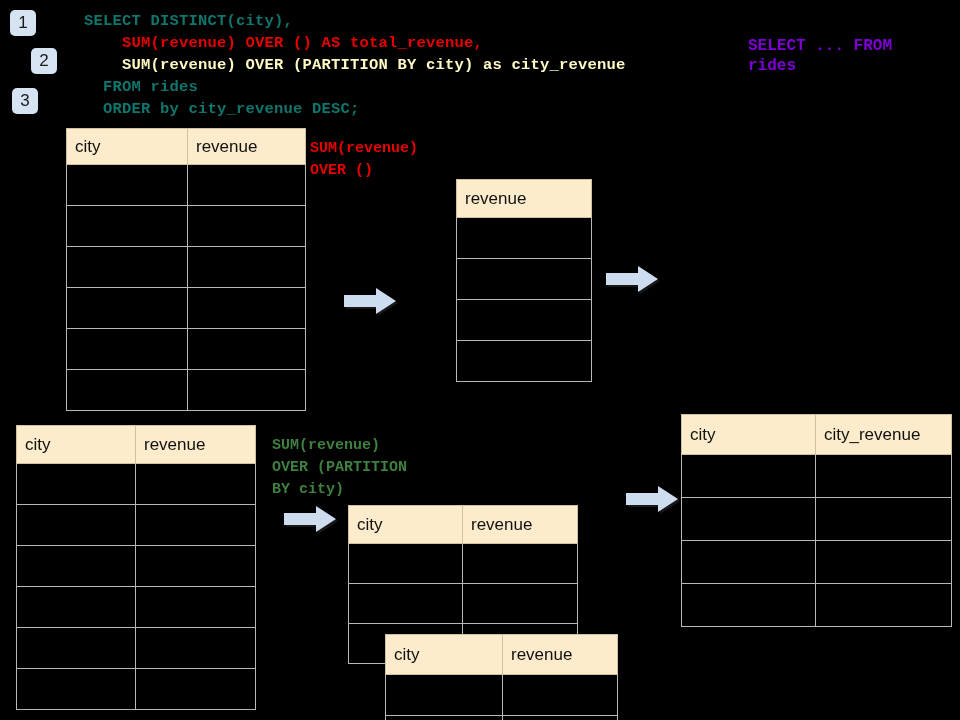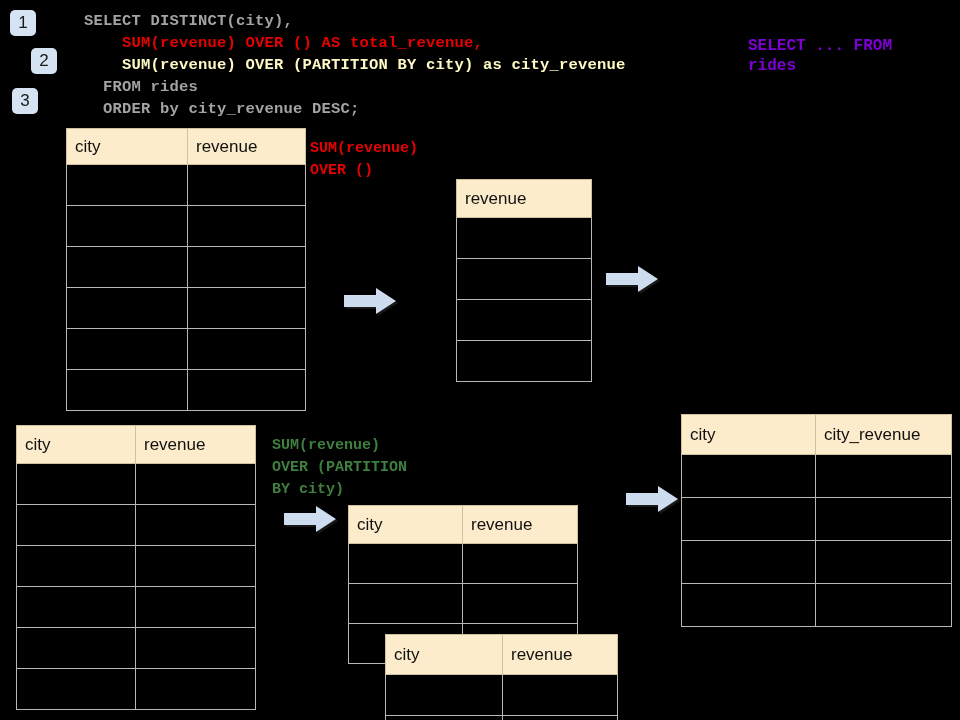--- a/index.html
+++ b/index.html
@@ -33,21 +33,21 @@
   
   .sql {
     position: absolute;
     font-family: "Liberation Mono", monospace;
     font-size: 15.5px;
     font-weight: bold;
     white-space: pre;
     letter-spacing: 0.2px;
   }
   .sql-line { display: block; height: 22px; line-height: 22px; }
-  .c-purple { color: #a3a3a3; }
+  .c-purple { color: #0f766e; }
   .c-red    { color: #e60000; }
   .c-green  { color: #fef9c3; }
 
   
   .annot {
     position: absolute;
     font-family: "Liberation Mono", monospace;
     font-size: 15px;
     font-weight: bold;
     white-space: pre;

